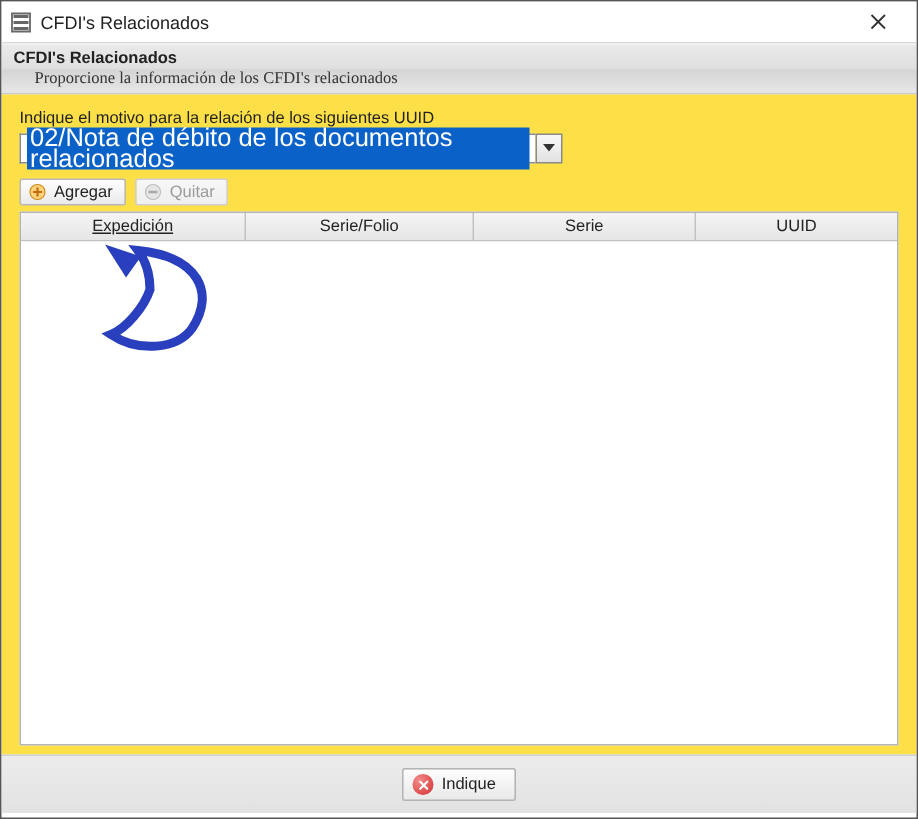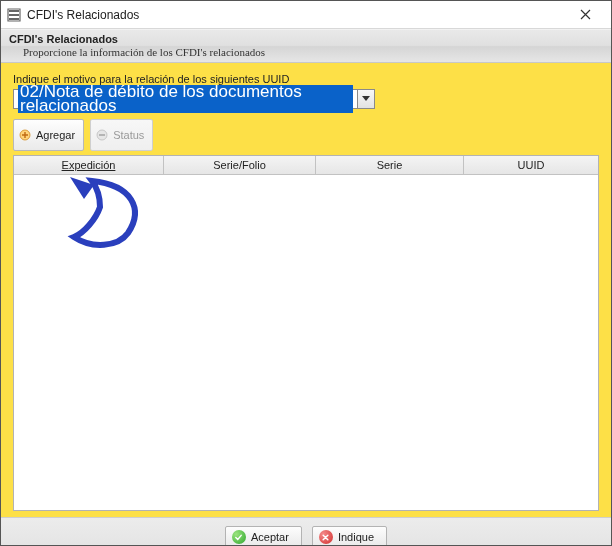--- a/index.html
+++ b/index.html
@@ -65,21 +65,21 @@
     display: flex; align-items: center; justify-content: center;
   }
   .toolbar { display: flex; gap: 6px; padding: 0 4px 4px 4px; }
   .tbtn {
     display: flex; align-items: center; gap: 4px;
     padding: 2px 8px 2px 4px;
     background: linear-gradient(#fefefe, #eaeaea);
     border: 1px solid #b8b8b8;
     border-radius: 2px;
     font-size: 11px; color: #222;
-    height: 32px;
+    height: 18px;
   }
   .tbtn.disabled { color: #9a9a9a; border-color: #cfcfcf; background: linear-gradient(#f7f7f7,#efefef); }
   .ticon { width: 14px; height: 14px; display:flex; align-items:center; justify-content:center; }
   .grid-wrap { margin: 0 4px; border: 1px solid #b3b3b3; background: #fff; }
   .grid-header { display: flex; background: linear-gradient(#f4f4f4,#e6e6e6); border-bottom: 1px solid #c2c2c2; }
   .gh-cell {
     border-right: 1px solid #c2c2c2;
     padding: 3px 6px;
     font-size: 11px; color: #222; text-align: center;
     overflow: hidden; white-space: nowrap;
@@ -160,21 +160,21 @@
       </span>
       <span>Agregar</span>
     </div>
     <div class="tbtn disabled">
       <span class="ticon">
         <svg viewBox="0 0 14 14">
             <circle cx="7" cy="7" r="5" fill="#e6e6e6" stroke="#bcbcbc" stroke-width="0.8"></circle>
             <path d="M4 7 H10" stroke="#a8a8a8" stroke-width="1.6"></path>
           </svg>
       </span>
-      <span>Status</span>
+      <span>Quitar</span>
     </div>
   </div>
 
   <div class="grid-wrap">
     <div class="grid-header">
       <div class="gh-cell col-exp">Expedición</div>
       <div class="gh-cell col-serie">Serie/Folio</div>
       <div class="gh-cell col-status">Serie</div>
       <div class="gh-cell col-uuid">UUID</div>
     </div>
@@ -182,28 +182,20 @@
       <svg class="arrow-overlay" width="130" height="80" viewBox="0 0 130 80">
         <path d="M30 0 L10 -6 L30 0 L22 18 Z" transform="translate(32,6)" fill="#2a3fbd"></path>
         <path d="M60 6 C 100 10, 112 34, 96 58 C 86 72, 60 74, 42 62 C 52 58, 64 44, 68 32 C 68 24, 66 14, 60 6 Z" fill="none" stroke="#2a3fbd" stroke-width="6" stroke-linecap="round"></path>
         <path d="M60 6 L36 -2 L50 20 Z" fill="#2a3fbd" transform="translate(2,4)"></path>
       </svg>
     </div>
   </div>
 </div>
 
 <div class="footer-bar">
-  <div class="fbtn">
-    <span class="circ-icon circ-green">
-      <svg viewBox="0 0 10 10">
-          <path d="M2 5 L4.2 7.2 L8 2.6" stroke="#fff" stroke-width="1.6" fill="none" stroke-linecap="round"></path>
-        </svg>
-    </span>
-    <span>Aceptar</span>
-  </div>
   <div class="fbtn">
     <span class="circ-icon circ-red">
       <svg viewBox="0 0 10 10">
           <path d="M2.4 2.4 L7.6 7.6 M7.6 2.4 L2.4 7.6" stroke="#fff" stroke-width="1.6" stroke-linecap="round"></path>
         </svg>
     </span>
     <span>Indique</span>
   </div>
 </div>
 

